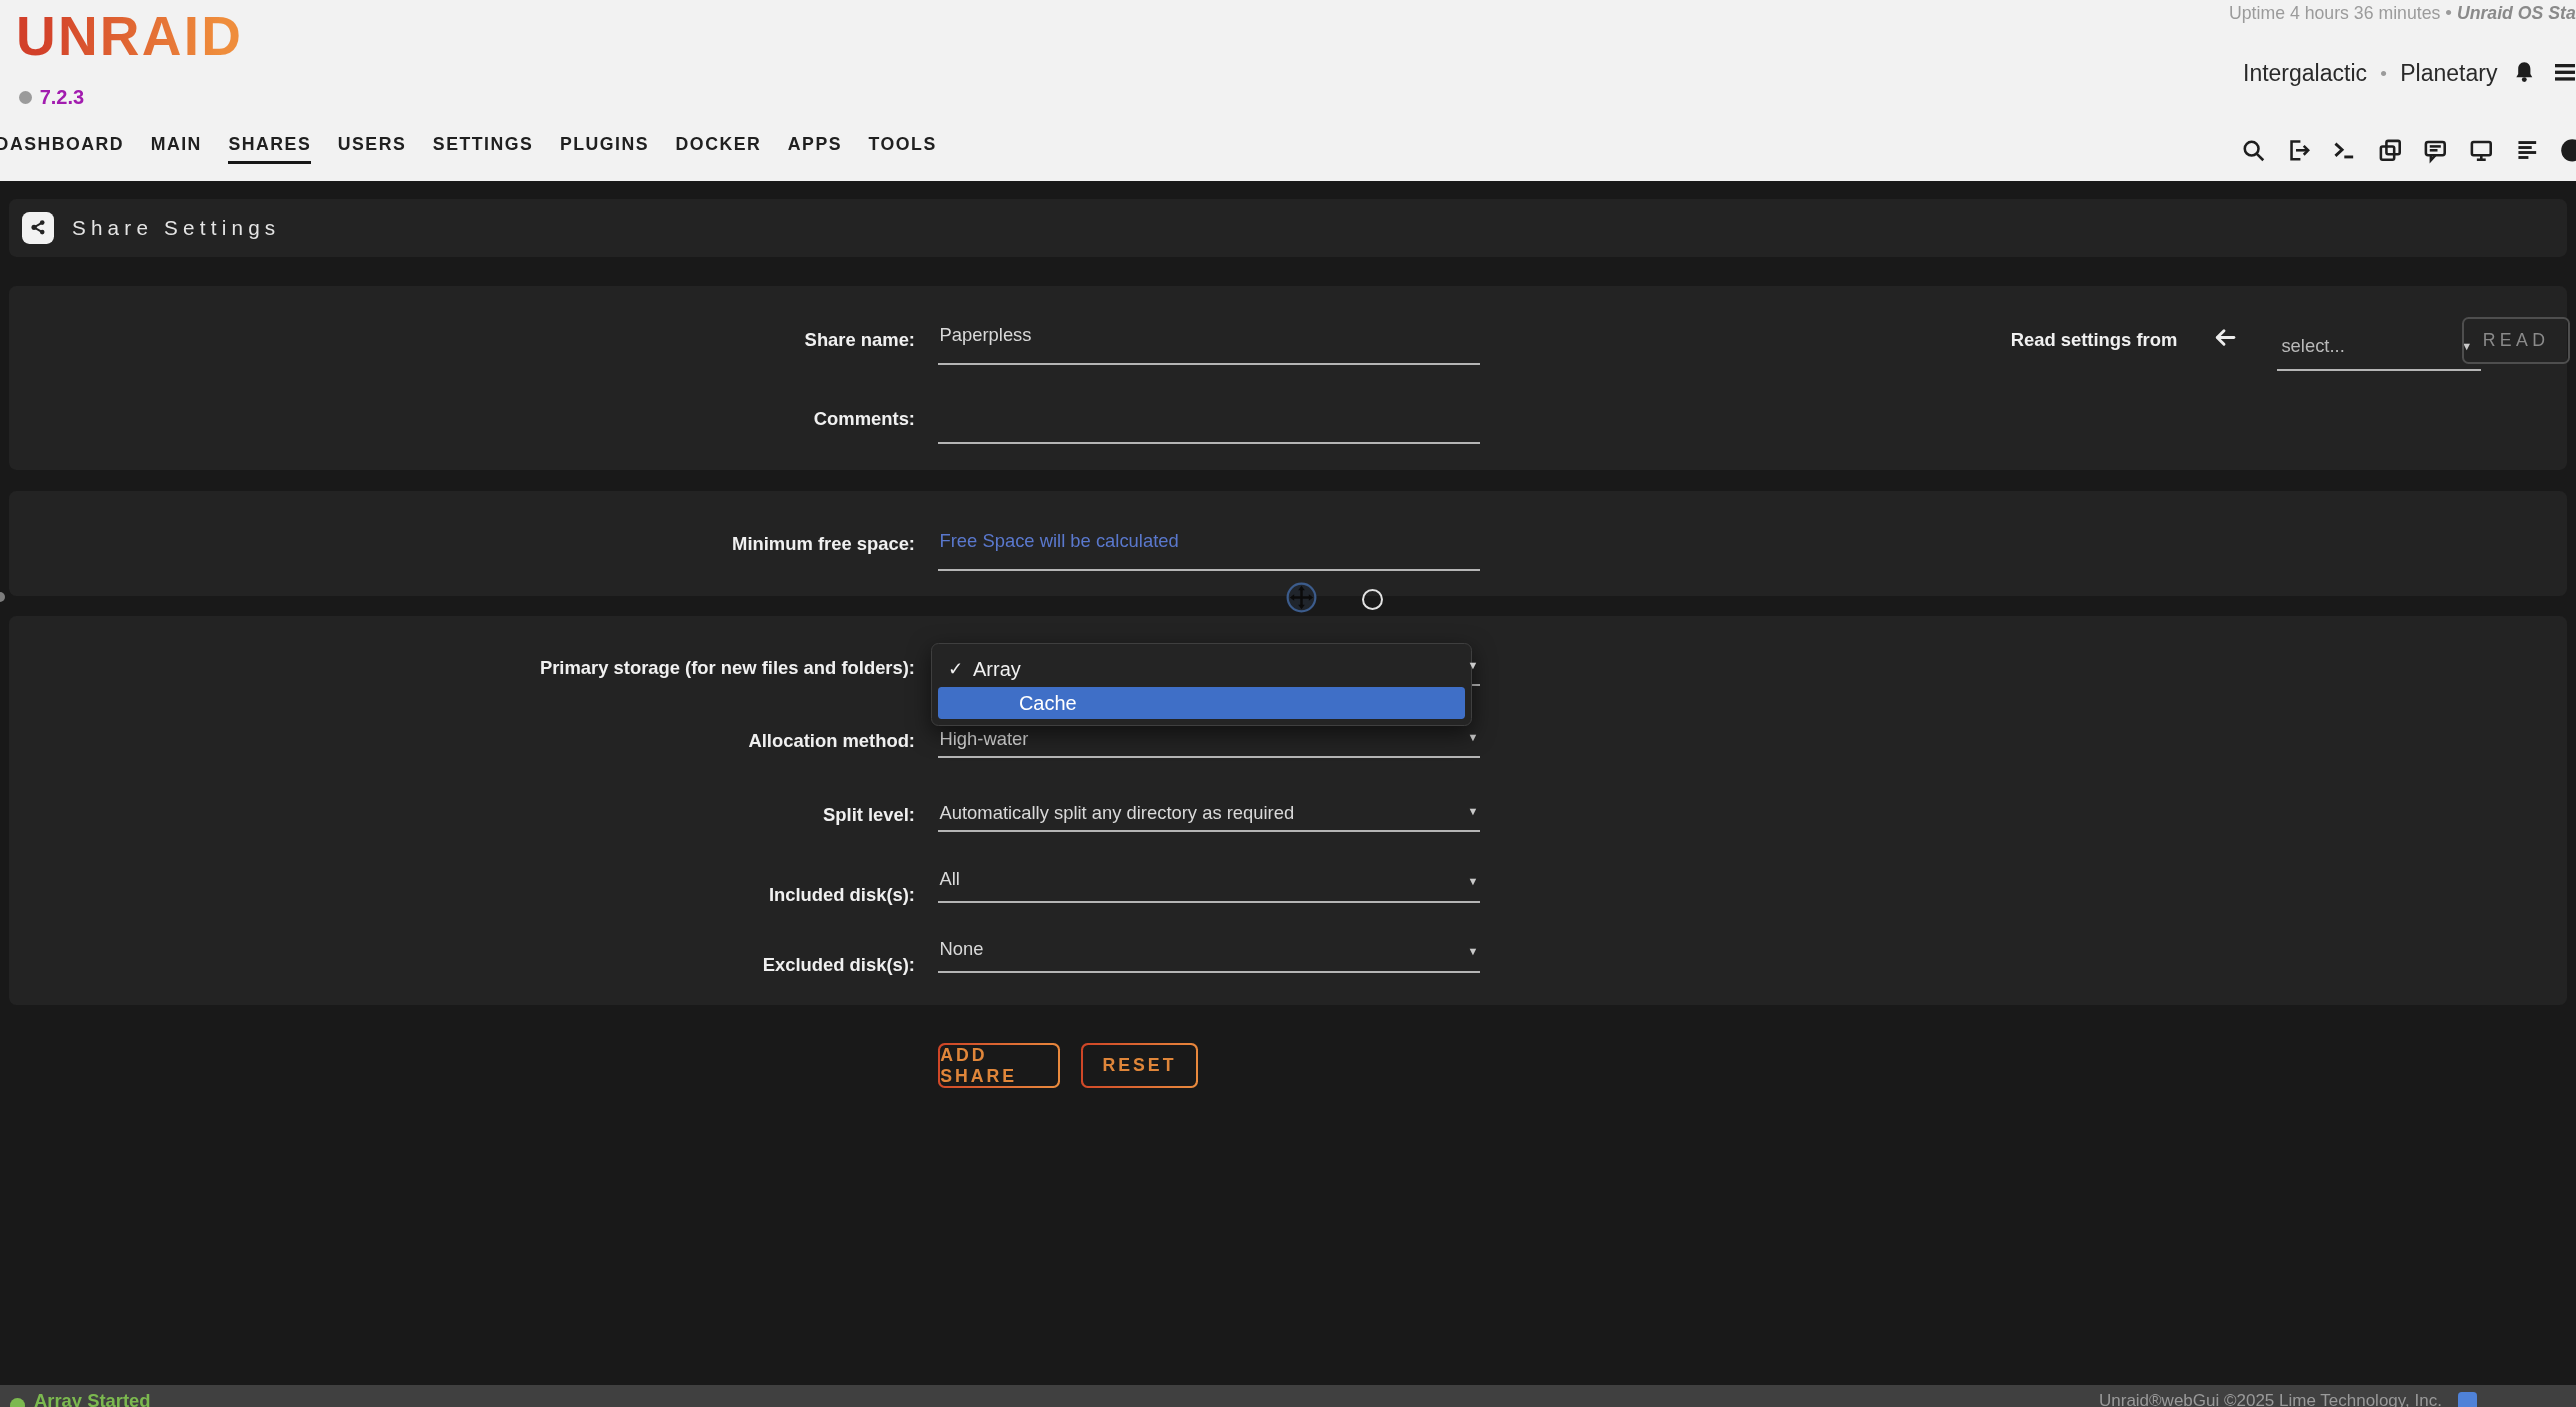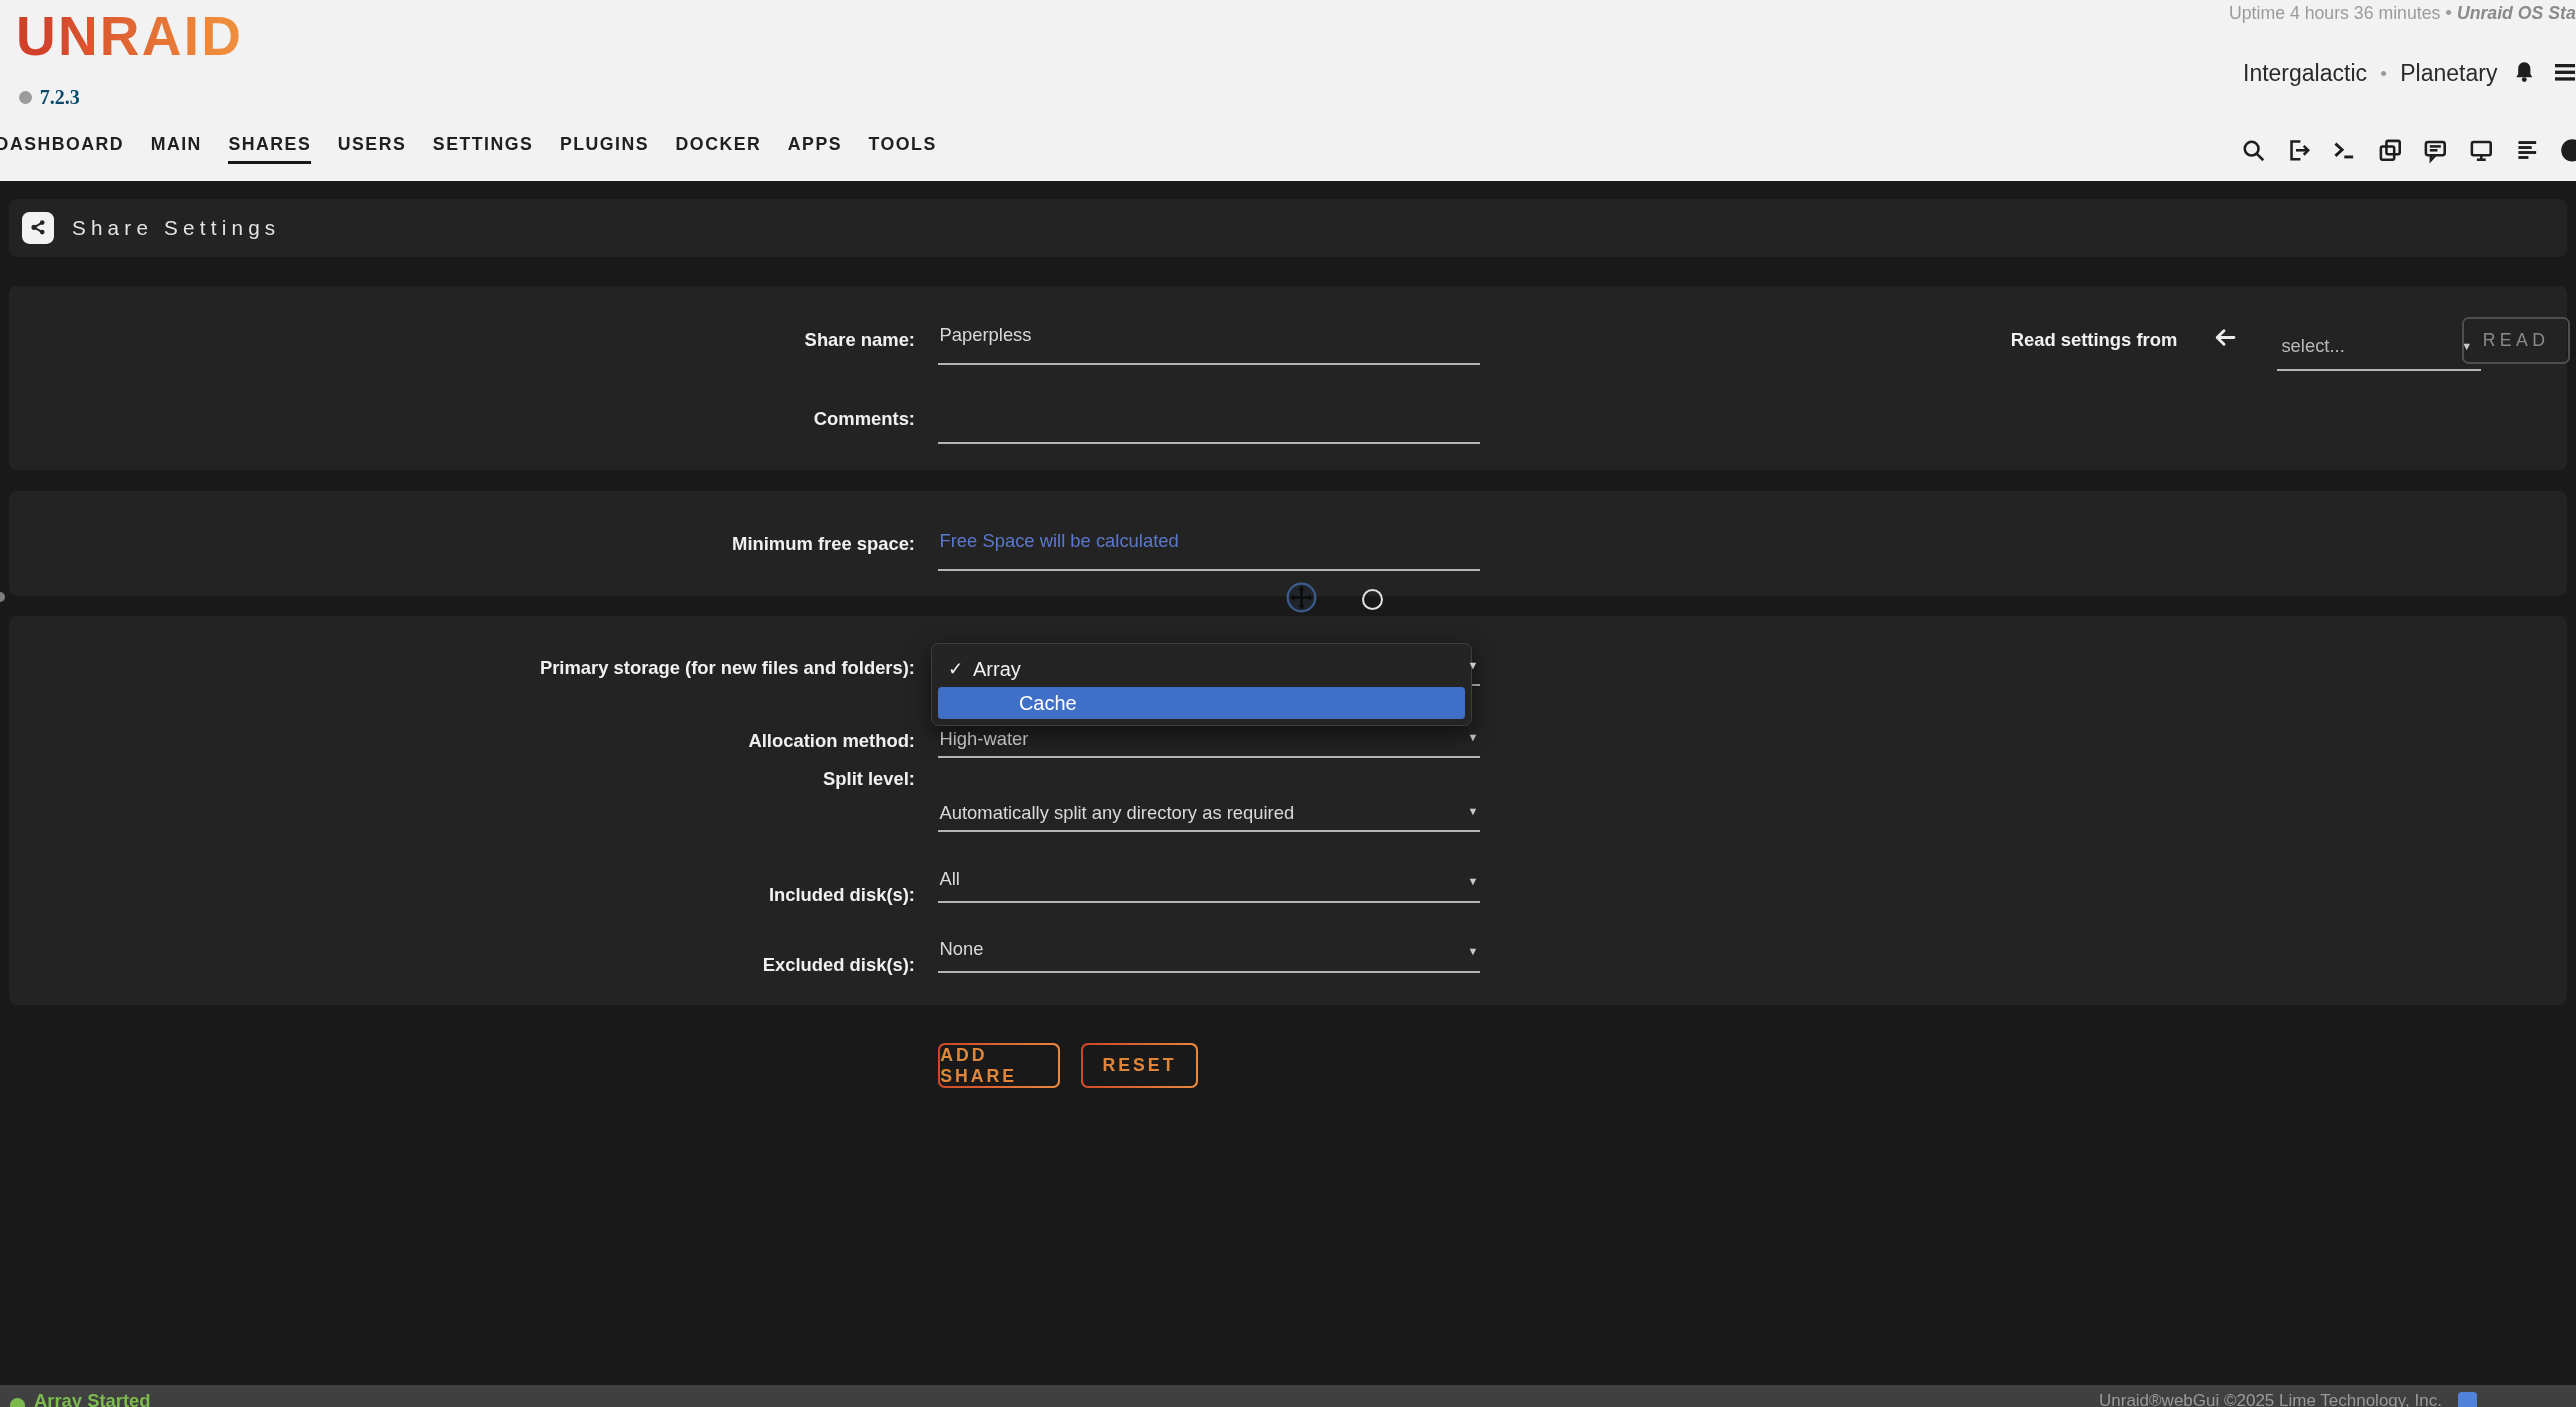--- a/index.html
+++ b/index.html
@@ -6,21 +6,21 @@
   #screen{position:relative;width:2576px;height:1408px;overflow:hidden;
           font-family:"Liberation Sans",sans-serif;background:#191919;}
 
   
   .header{position:absolute;left:0;top:0;width:2576px;height:181px;background:#f2f2f2;overflow:hidden;}
   .logo{position:absolute;left:16px;top:4.4px;font-size:55px;font-weight:bold;letter-spacing:2.2px;
         background:linear-gradient(90deg,#d2402a 10%,#ef8d3c 90%);
         -webkit-background-clip:text;background-clip:text;color:transparent;}
   .version-row{position:absolute;left:19px;top:86px;display:flex;align-items:center;gap:7.4px;}
   .version-dot{width:13.3px;height:13.3px;border-radius:50%;background:#9b9b9b;}
-  .version-txt{font-size:20px;font-weight:bold;color:#0c4a6e;font-family:Liberation Serif, serif;}
+  .version-txt{font-size:20px;font-weight:bold;color:#a21caf;}
   .uptime-row{position:absolute;left:2229px;top:1.5px;white-space:nowrap;font-size:17.7px;color:#9b9b9b;}
   .uptime-row .edition{font-style:italic;font-weight:bold;color:#8a8a8a;}
   .account-row{position:absolute;left:2243px;top:59px;display:flex;align-items:center;gap:13.3px;white-space:nowrap;}
   .server-name,.server-desc{font-size:23px;color:#2a2a2a;}
   .dot-sep{color:#9b9b9b;font-size:19px;}
   .nav-row{position:absolute;left:-4.4px;top:134px;display:flex;gap:26.6px;align-items:flex-start;}
   .nav-item{font-size:17.7px;font-weight:bold;letter-spacing:1.5px;color:#202020;padding-bottom:5.9px;cursor:pointer;}
   .nav-item.active{border-bottom:3.7px solid #161616;}
   .nav-icons{position:absolute;left:2240px;top:137px;display:flex;gap:19px;align-items:center;}
   .nav-icons svg{display:block;}
@@ -247,21 +247,21 @@
   <div class="ctl sel u-line" style="top:649px;">
     <span class="caret caret-over">▼</span>
   </div>
 
   <div class="form-label" style="top:730px;">Allocation method:</div>
   <div class="ctl sel u-line" style="top:721px;">
     <span class="val">High-water</span>
     <span class="caret">▼</span>
   </div>
 
-  <div class="form-label" style="top:768px;text-align:right;">Split level:</div>
+  <div class="form-label" style="top:804px;text-align:right;">Split level:</div>
   <div class="ctl sel u-line" style="top:795px;">
     <span class="val">Automatically split any directory as required</span>
     <span class="caret">▼</span>
   </div>
 
   <div class="form-label" style="top:884px;">Included disk(s):</div>
   <div class="ctl sel u-line" style="top:865px;height:38px;">
     <span class="val" style="line-height:28px;">All</span>
     <span class="caret">▼</span>
   </div>

